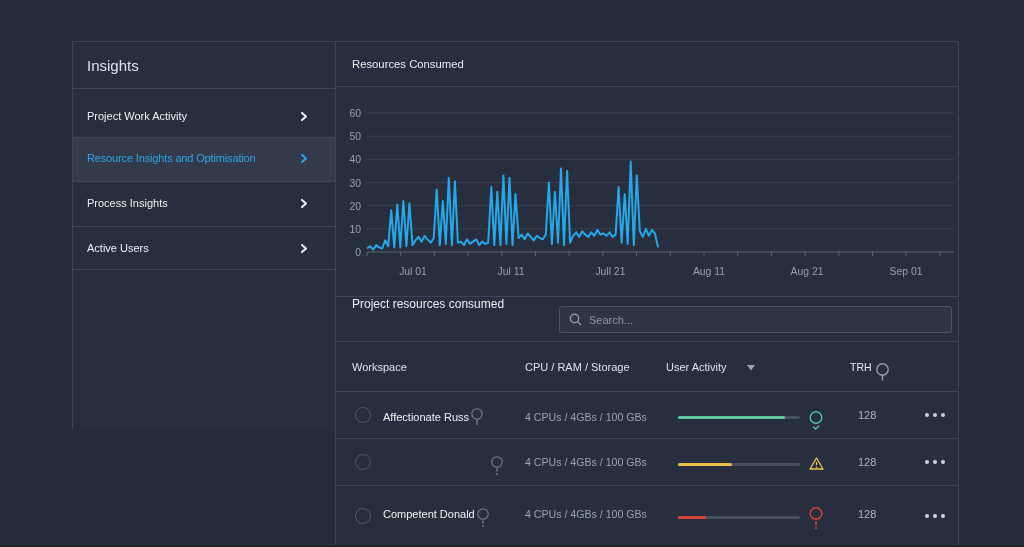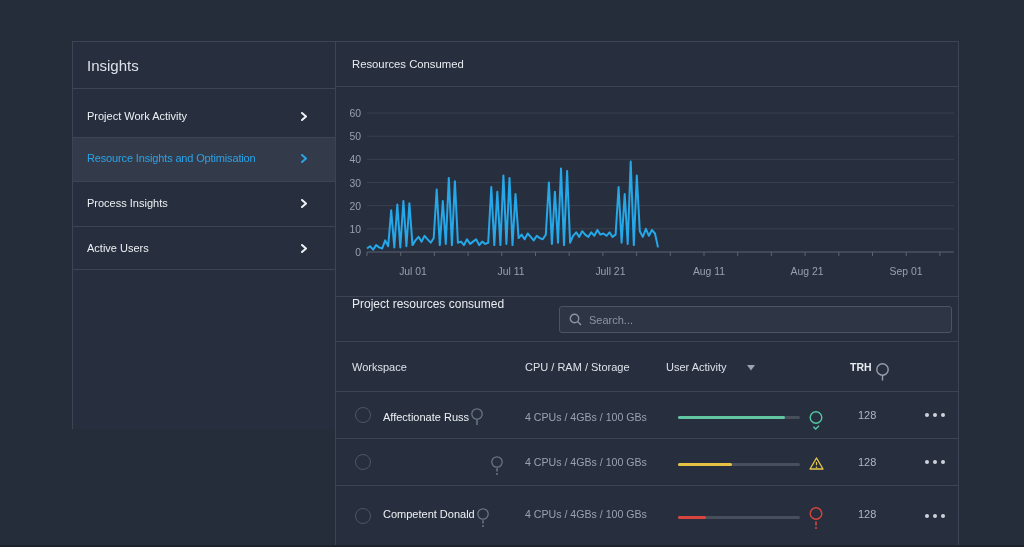--- a/index.html
+++ b/index.html
@@ -118,21 +118,21 @@
       Search...
     </div>
   </div>
   <div class="thead">
     <div class="cell" style="left:16px;">Workspace</div>
     <div class="cell" style="left:189px;">CPU / RAM / Storage</div>
     <div class="cell" style="left:330px;">User Activity</div>
     <svg class="icon" style="left:411px;top:23px;" width="8" height="6" viewBox="0 0 8 6">
         <path d="M0 0 L8 0 L4 5.5 Z" fill="#9aa3b2"></path>
       </svg>
-    <div class="cell" style="left:514px;font-weight:bold;font-size:10.5px;color:#e8ebf0;">TRH</div>
+    <div class="cell" style="left:514px;font-weight:normal;font-size:10.5px;color:#e8ebf0;">TRH</div>
     <svg class="icon" style="left:540px;top:21px;" width="14" height="19" viewBox="0 0 14 19">
         <circle cx="6.5" cy="6.5" r="5.7" stroke="#97a0ad" stroke-width="1.4" fill="none"></circle>
         <line x1="6.5" y1="12.2" x2="6.5" y2="17.5" stroke="#97a0ad" stroke-width="1.4"></line>
       </svg>
   </div>
 
   <div class="trow">
     <div class="cell" style="left:19px;">
         <span class="avatar"></span>
       </div>

